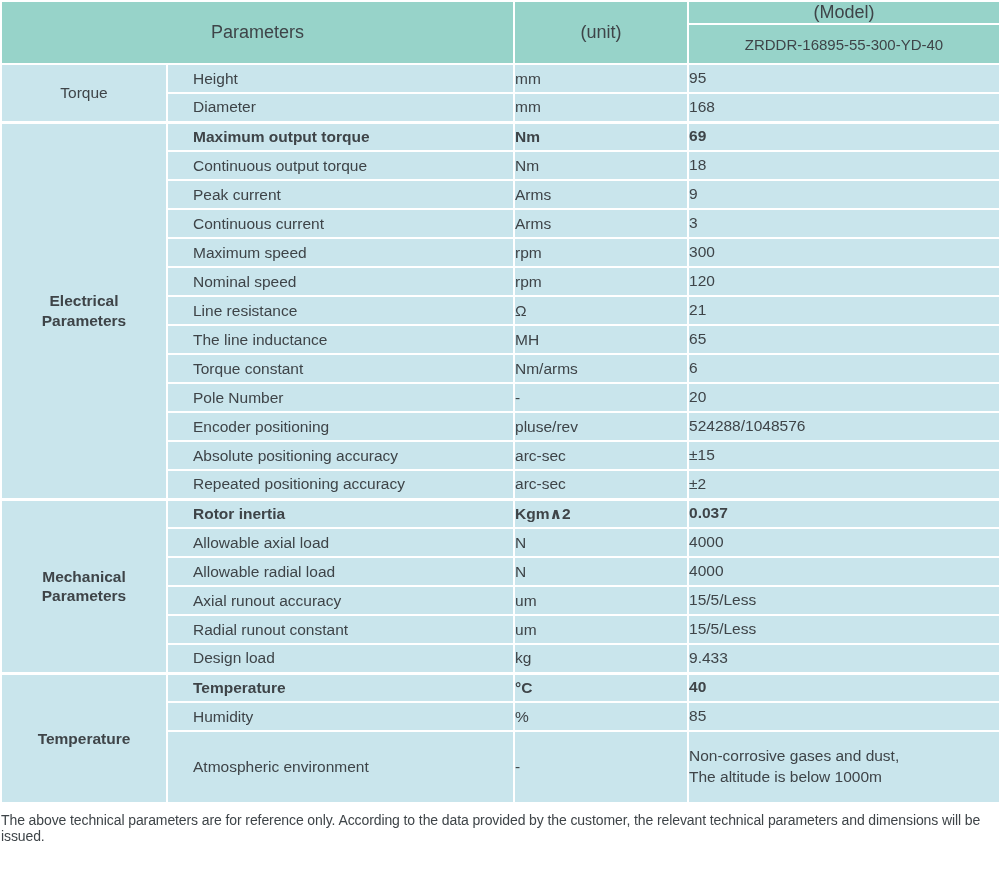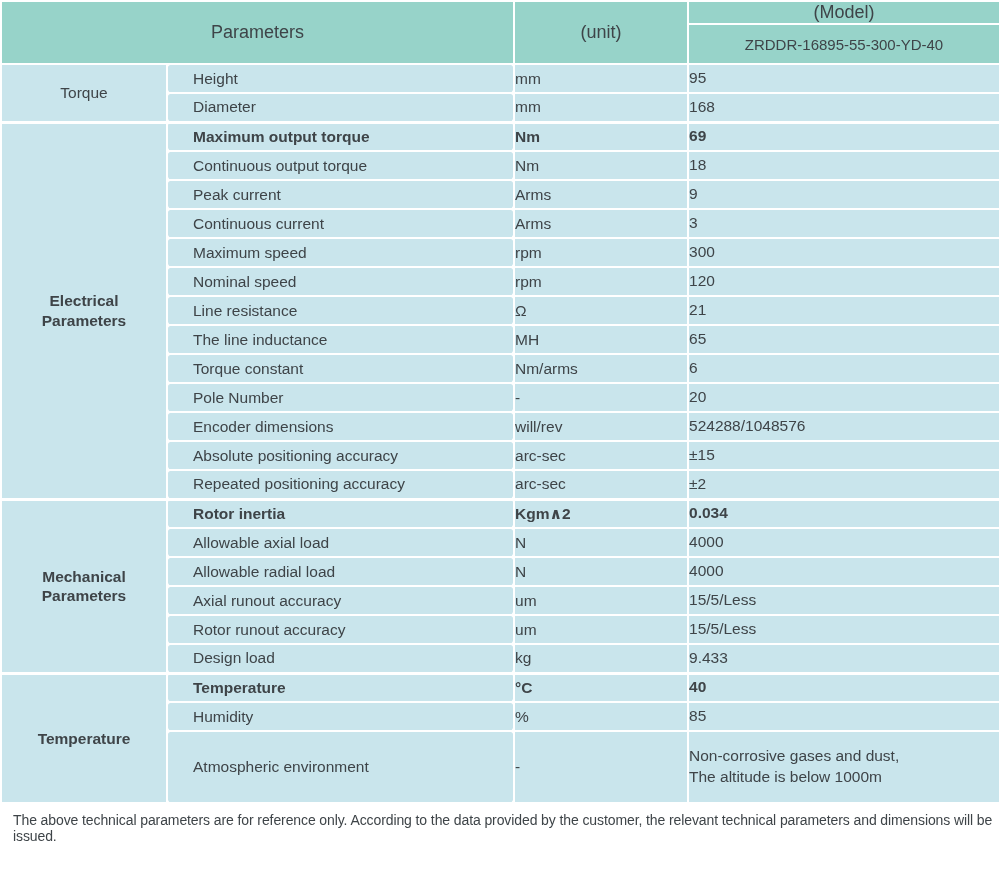--- a/index.html
+++ b/index.html
@@ -37,35 +37,33 @@
     height: 29px;
   }
   td.section-cell {
     text-align: center;
     padding: 0 14px;
     line-height: 1.25;
   }
   td.param-cell {
     text-align: left;
     padding-left: 25px;
-    border-radius: 6px;
   }
   td.unit-cell, td.value-cell {
     text-align: left;
   }
   td.value-cell { white-space: pre-line; line-height: 1.35; }
   tr.section-start td { border-top: 3px solid #ffffff; font-weight: bold; }
   tr.tall-row td { height: 72px; }
 
   .footnote {
     margin: 8px 0 0 1px;
     font-size: 14px;
     color: var(--text-color, #3e4448);
     letter-spacing: -0.1px;
-    padding-left: 12px;
   }
 </style>
 </head>
 <body>
 
 <div class="page">
   <table class="spec-table">
     <colgroup>
       <col style="width:166px">
       <col style="width:347px">
@@ -139,57 +137,57 @@
           <td class="param-cell">Torque constant</td>
           <td class="unit-cell">Nm/arms</td>
           <td class="value-cell">6</td>
         </tr>
         <tr>
           <td class="param-cell">Pole Number</td>
           <td class="unit-cell">-</td>
           <td class="value-cell">20</td>
         </tr>
         <tr>
-          <td class="param-cell">Encoder dimensions</td>
-          <td class="unit-cell">will/rev</td>
+          <td class="param-cell">Encoder positioning</td>
+          <td class="unit-cell">pluse/rev</td>
           <td class="value-cell">524288/1048576</td>
         </tr>
         <tr>
           <td class="param-cell">Absolute positioning accuracy</td>
           <td class="unit-cell">arc-sec</td>
           <td class="value-cell">±15</td>
         </tr>
         <tr>
           <td class="param-cell">Repeated positioning accuracy</td>
           <td class="unit-cell">arc-sec</td>
           <td class="value-cell">±2</td>
         </tr>
         <tr class="section-start">
           <td class="section-cell" rowspan="6">Mechanical Parameters</td>
           <td class="param-cell">Rotor inertia</td>
           <td class="unit-cell">Kgm∧2</td>
-          <td class="value-cell">0.034</td>
+          <td class="value-cell">0.037</td>
         </tr>
         <tr>
           <td class="param-cell">Allowable axial load</td>
           <td class="unit-cell">N</td>
           <td class="value-cell">4000</td>
         </tr>
         <tr>
           <td class="param-cell">Allowable radial load</td>
           <td class="unit-cell">N</td>
           <td class="value-cell">4000</td>
         </tr>
         <tr>
           <td class="param-cell">Axial runout accuracy</td>
           <td class="unit-cell">um</td>
           <td class="value-cell">15/5/Less</td>
         </tr>
         <tr>
-          <td class="param-cell">Rotor runout accuracy</td>
+          <td class="param-cell">Radial runout constant</td>
           <td class="unit-cell">um</td>
           <td class="value-cell">15/5/Less</td>
         </tr>
         <tr>
           <td class="param-cell">Design load</td>
           <td class="unit-cell">kg</td>
           <td class="value-cell">9.433</td>
         </tr>
         <tr class="section-start">
           <td class="section-cell" rowspan="3">Temperature</td>

